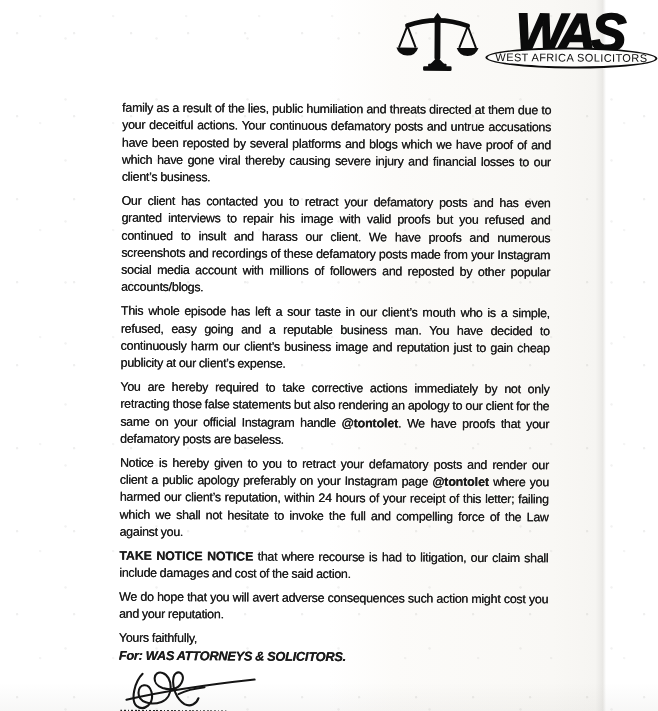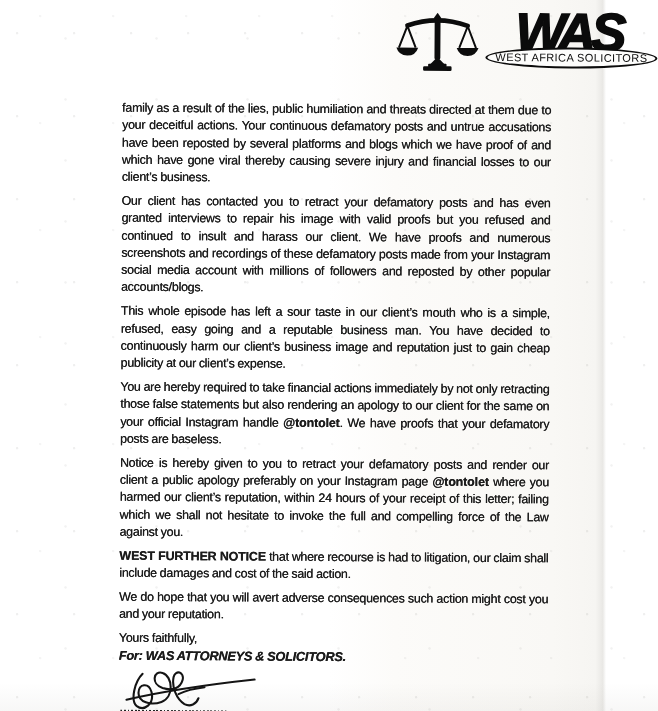--- a/index.html
+++ b/index.html
@@ -89,25 +89,25 @@
     </div>
 
     <div class="letter-body">
 
       <p class="para"><span>family as a result of the lies, public humiliation and threats directed at them due to your deceitful actions. Your continuous defamatory posts and untrue accusations have been reposted by several platforms and blogs which we have proof of and which have gone viral thereby causing severe injury and financial losses to our client’s business.</span></p>
 
       <p class="para"><span>Our client has contacted you to retract your defamatory posts and has even granted interviews to repair his image with valid proofs but you refused and continued to insult and harass our client. We have proofs and numerous screenshots and recordings of these defamatory posts made from your Instagram social media account with millions of followers and reposted by other popular accounts/blogs.</span></p>
 
       <p class="para"><span>This whole episode has left a sour taste in our client’s mouth who is a simple, refused, easy going and a reputable business man. You have decided to continuously harm our client’s business image and reputation just to gain cheap publicity at our client’s expense.</span></p>
 
-      <p class="para"><span>You are hereby required to take financial actions immediately by not only retracting those false statements but also rendering an apology to our client for the same on your official Instagram handle </span><b>@tontolet</b><span>. We have proofs that your defamatory posts are baseless.</span></p>
+      <p class="para"><span>You are hereby required to take corrective actions immediately by not only retracting those false statements but also rendering an apology to our client for the same on your official Instagram handle </span><b>@tontolet</b><span>. We have proofs that your defamatory posts are baseless.</span></p>
 
       <p class="para"><span>Notice is hereby given to you to retract your defamatory posts and render our client a public apology preferably on your Instagram page </span><b>@tontolet</b><span> where you harmed our client’s reputation, within 24 hours of your receipt of this letter; failing which we shall not hesitate to invoke the full and compelling force of the Law against you.</span></p>
 
-      <p class="para"><b>WEST FURTHER NOTICE</b><span> that where recourse is had to litigation, our claim shall include damages and cost of the said action.</span></p>
+      <p class="para"><b>TAKE NOTICE NOTICE</b><span> that where recourse is had to litigation, our claim shall include damages and cost of the said action.</span></p>
 
       <p class="para"><span>We do hope that you will avert adverse consequences such action might cost you and your reputation.</span></p>
 
       <div class="closing">
         <p class="valediction">Yours faithfully,</p>
         <p class="signed-for">For: WAS ATTORNEYS &amp; SOLICITORS.</p>
 
         <div class="sig-wrap">
           <svg class="sig" width="148" height="48" viewBox="0 0 148 48">
             <g fill="none" stroke="#141414" stroke-width="2.1" stroke-linecap="round">

